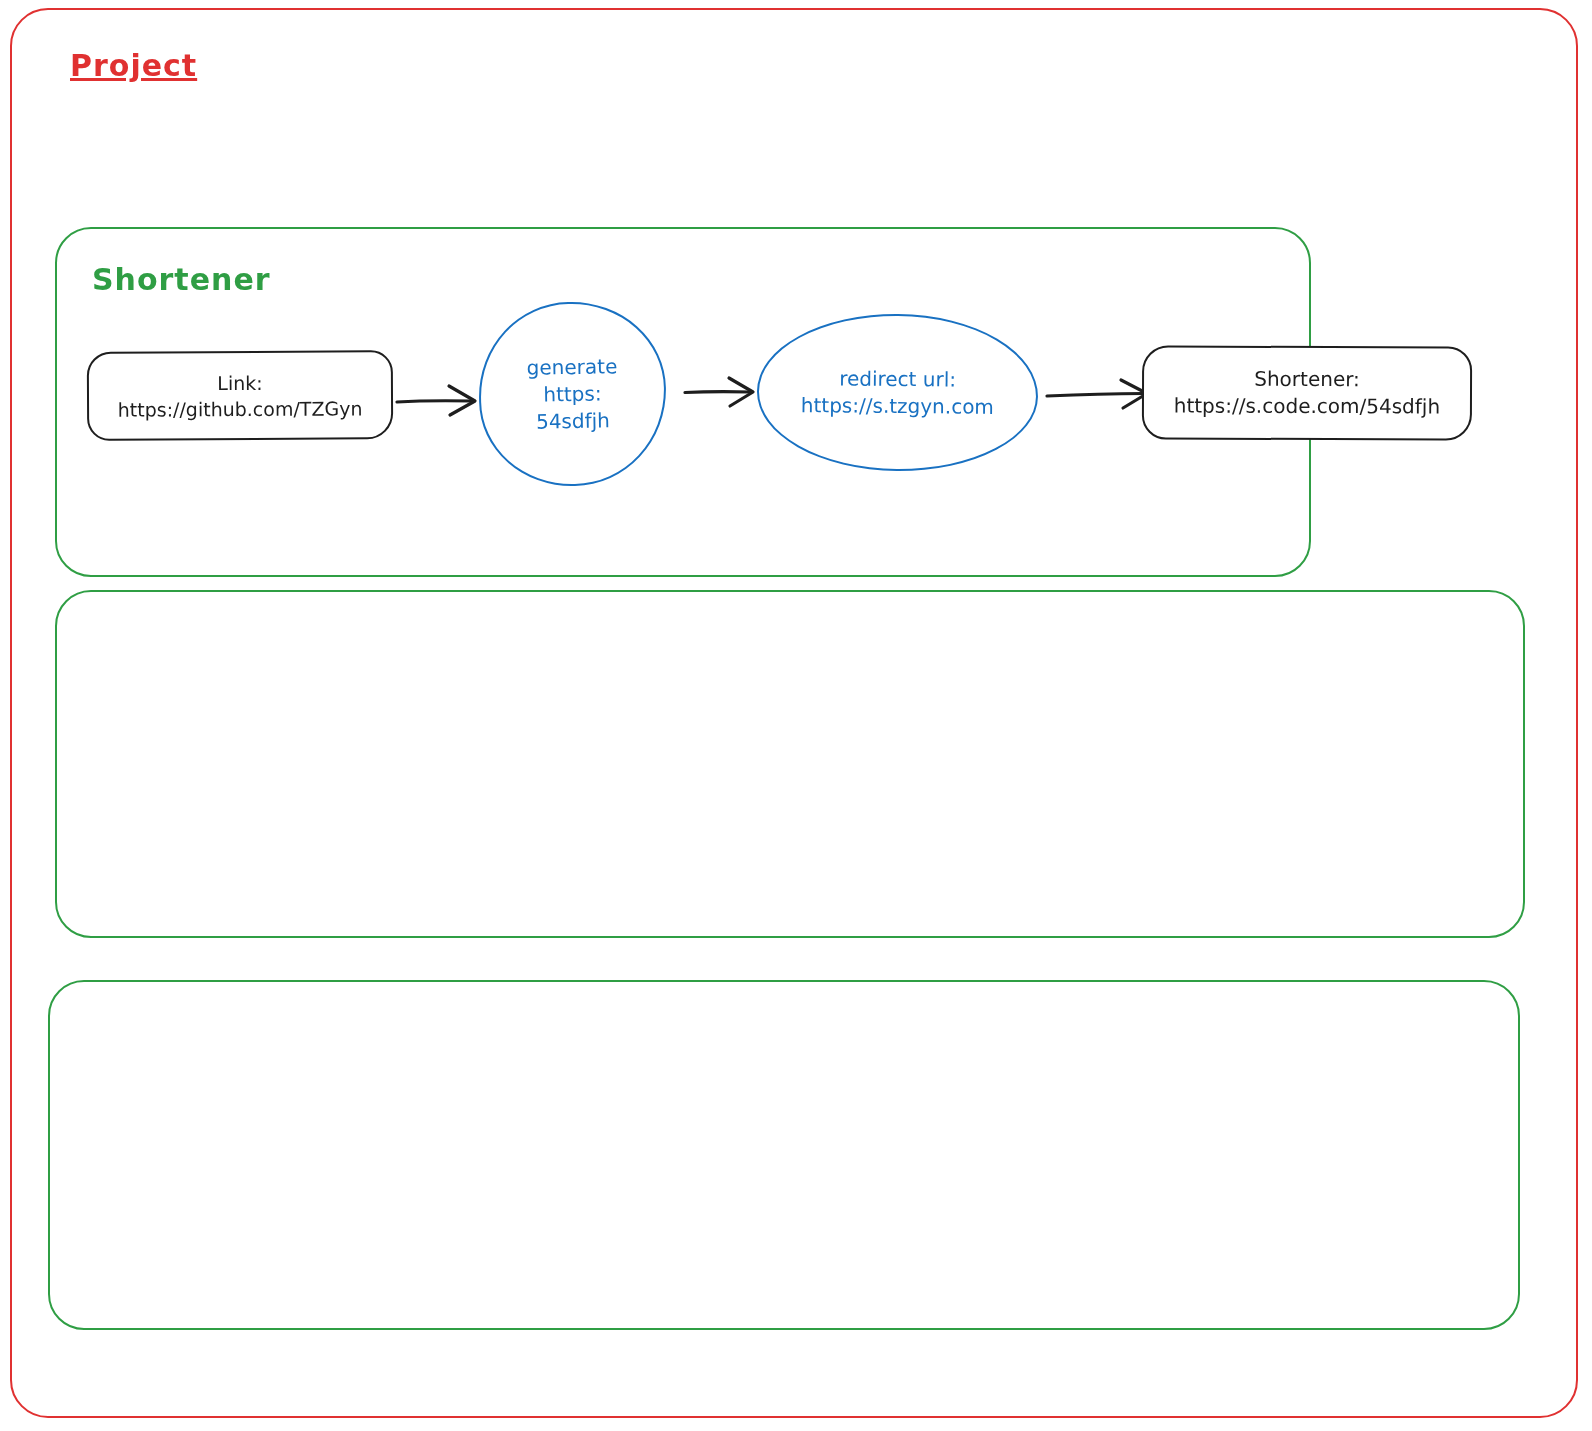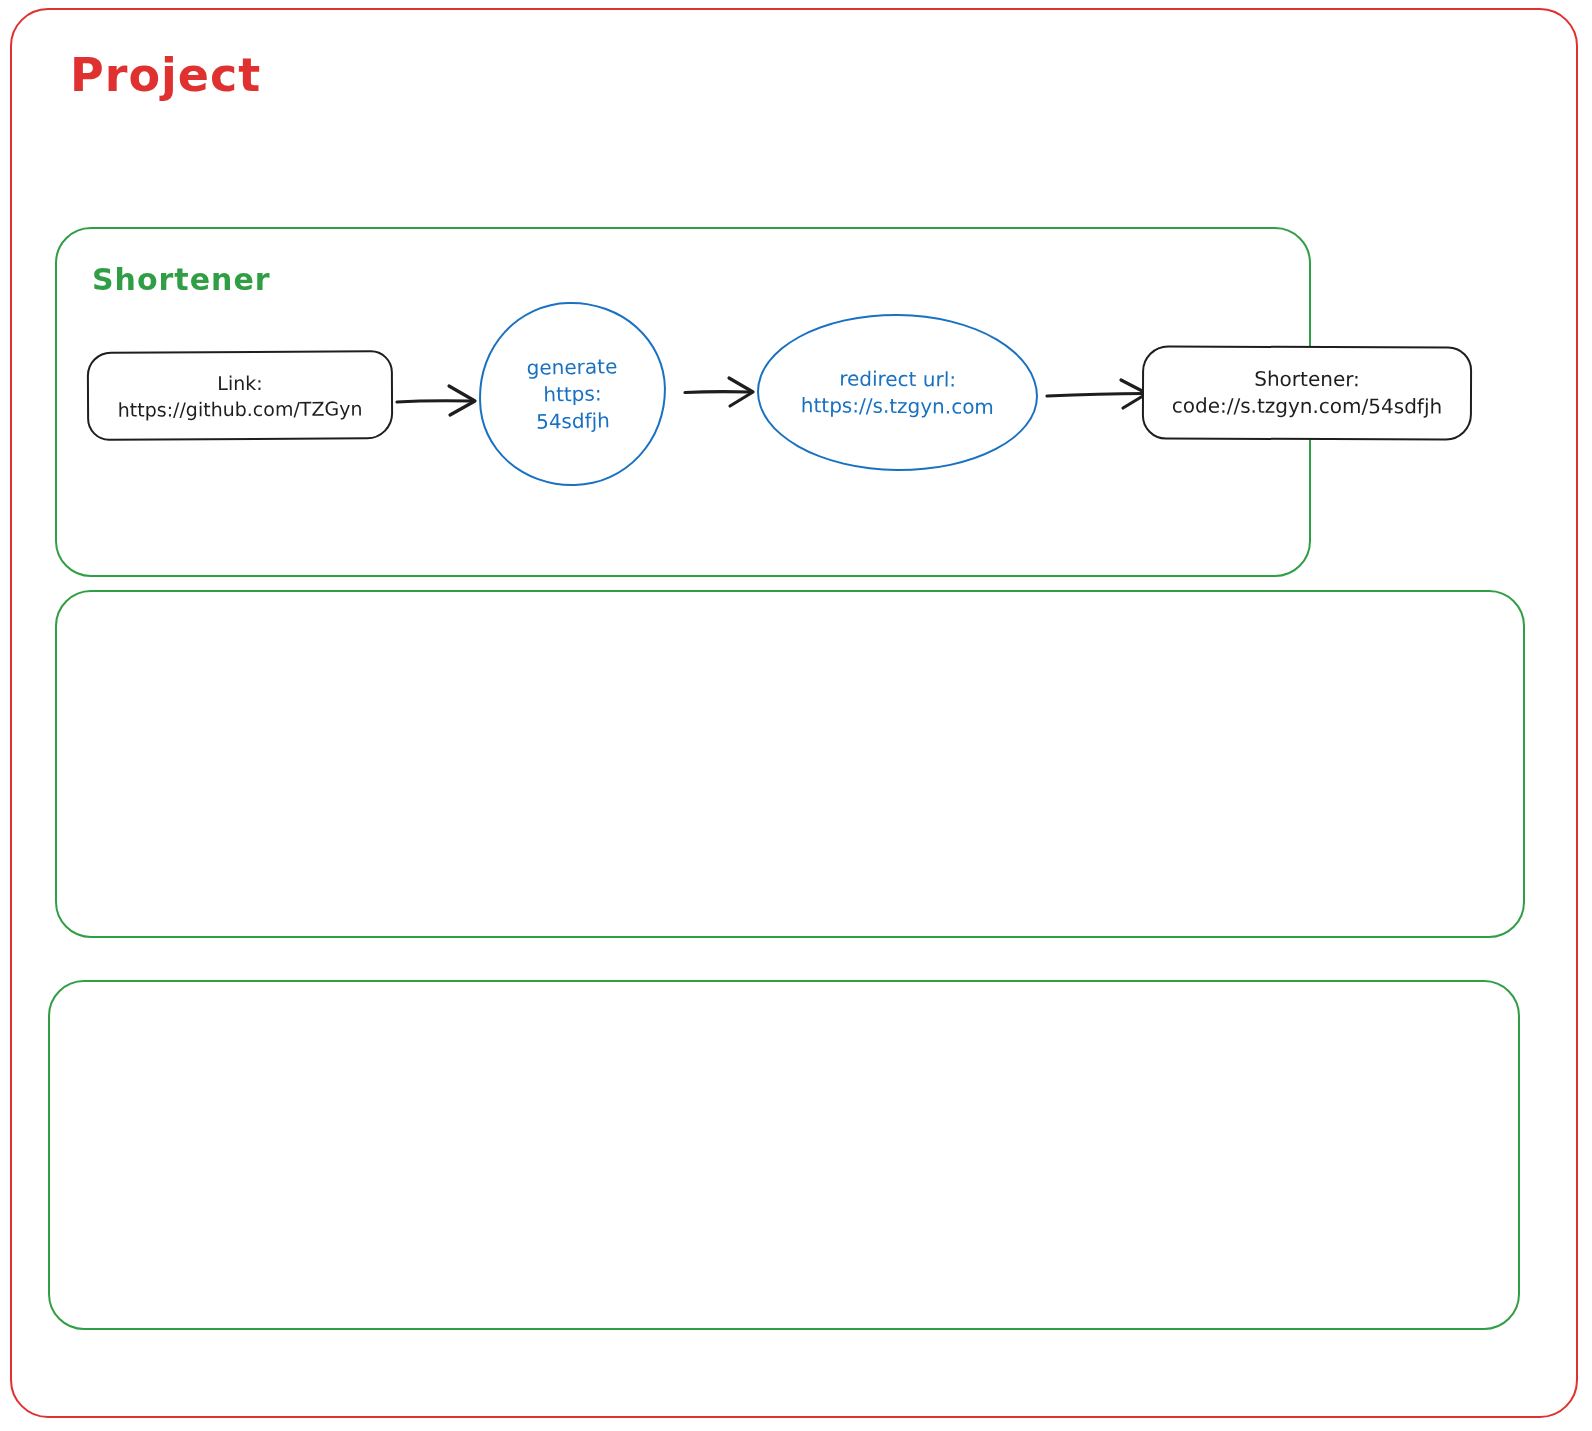--- a/index.html
+++ b/index.html
@@ -24,24 +24,25 @@
   
   .project-frame {
     left: 10px; top: 8px;
     width: 1568px; height: 1410px;
     border: 2.5px solid var(--red);
     border-radius: 38px;
     background: transparent;
   }
   .project-label {
     left: 70px; top: 48px;
-    font-size: 46px;
+    font-size: 30px;
     font-weight: bold;
     letter-spacing: 1px;
     color: var(--red);
+    text-decoration: underline;
   }
 
   
   .section-frame {
     border: 2.5px solid var(--green);
     border-radius: 36px;
     background: transparent;
   }
   .section-shortener { left: 55px; top: 227px; width: 1256px; height: 350px; }
   .section-empty-1   { left: 55px; top: 590px; width: 1470px; height: 348px; }
@@ -153,18 +154,18 @@
 
   <div class="abs arrow arrow-3">
     <svg width="112" height="48" viewBox="0 0 112 48">
       <path d="M3 26 C 35 24.5, 70 23.5, 100 23.5" fill="none" stroke="#1e1e1e" stroke-width="3.2" stroke-linecap="round"></path>
       <path d="M77 10 L 103 23.5 L 79 38" fill="none" stroke="#1e1e1e" stroke-width="3.2" stroke-linecap="round" stroke-linejoin="round"></path>
     </svg>
   </div>
 
   <div class="abs node rect-node node-result">
     <span class="line">Shortener:</span>
-    <span class="line">code://s.tzgyn.com/54sdfjh</span>
+    <span class="line">https://s.code.com/54sdfjh</span>
   </div>
 </div>
 
 <div class="abs section-frame section-empty-1"></div>
 <div class="abs section-frame section-empty-2"></div>
 
 </body></html>

